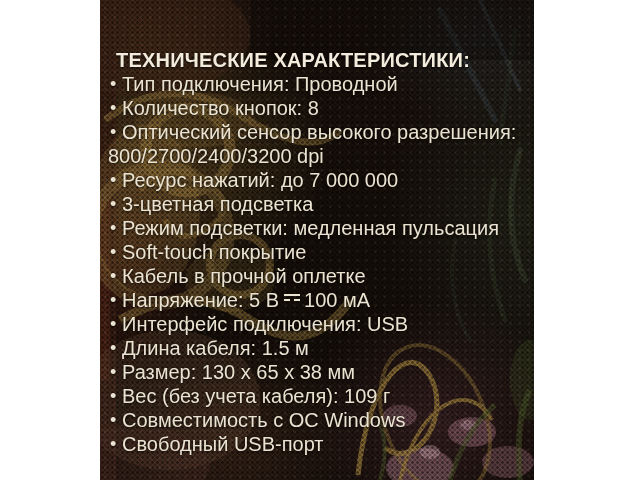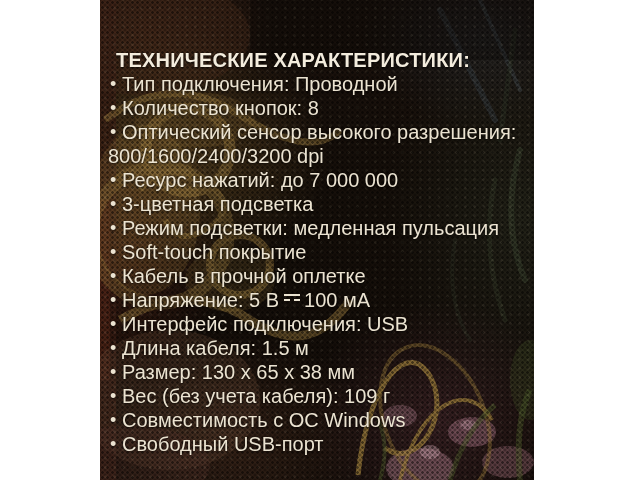--- a/index.html
+++ b/index.html
@@ -118,21 +118,21 @@
   </svg>
 
   <div class="weave"></div>
 
   <div class="content">
       <div class="sec-title">ТЕХНИЧЕСКИЕ ХАРАКТЕРИСТИКИ:</div>
       <ul class="spec-list">
         <li><span class="bullet">•</span>Тип подключения: Проводной</li>
         <li><span class="bullet">•</span>Количество кнопок: 8</li>
         <li><span class="bullet">•</span>Оптический сенсор высокого разрешения:</li>
-        <li class="cont">800/1600/2400/3200 dpi</li>
+        <li class="cont">800/2700/2400/3200 dpi</li>
         <li><span class="bullet">•</span>Ресурс нажатий: до 7 000 000</li>
         <li><span class="bullet">•</span>3-цветная подсветка</li>
         <li><span class="bullet">•</span>Режим подсветки: медленная пульсация</li>
         <li><span class="bullet">•</span>Soft-touch покрытие</li>
         <li><span class="bullet">•</span>Кабель в прочной оплетке</li>
         <li><span class="bullet">•</span>Напряжение: 5 В<span class="dc"></span>100 мА</li>
         <li><span class="bullet">•</span>Интерфейс подключения: USB</li>
         <li><span class="bullet">•</span>Длина кабеля: 1.5 м</li>
         <li><span class="bullet">•</span>Размер: 130 x 65 x 38 мм</li>
         <li><span class="bullet">•</span>Вес (без учета кабеля): 109 г</li>

